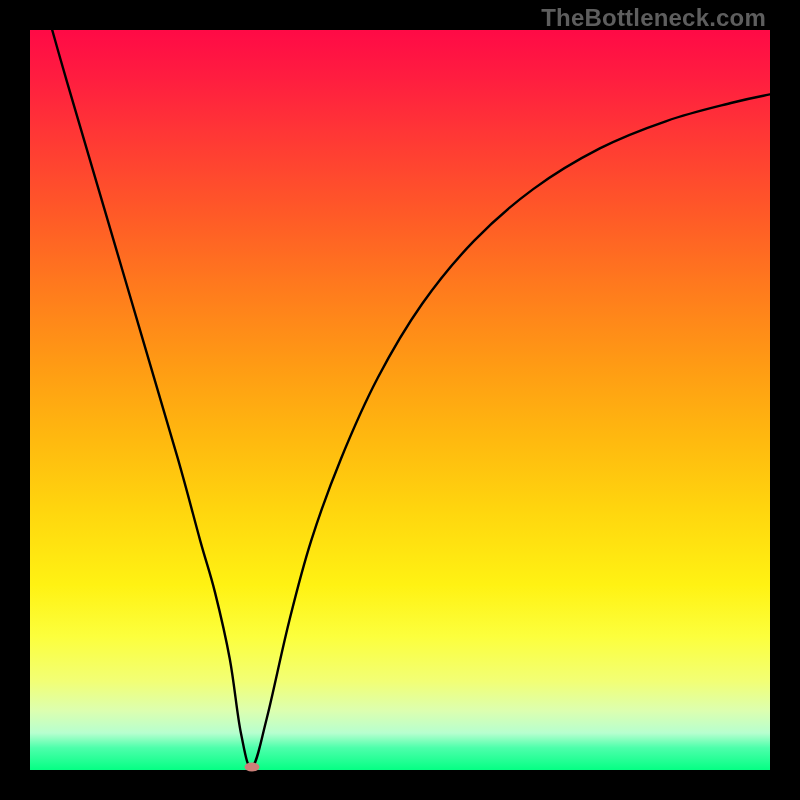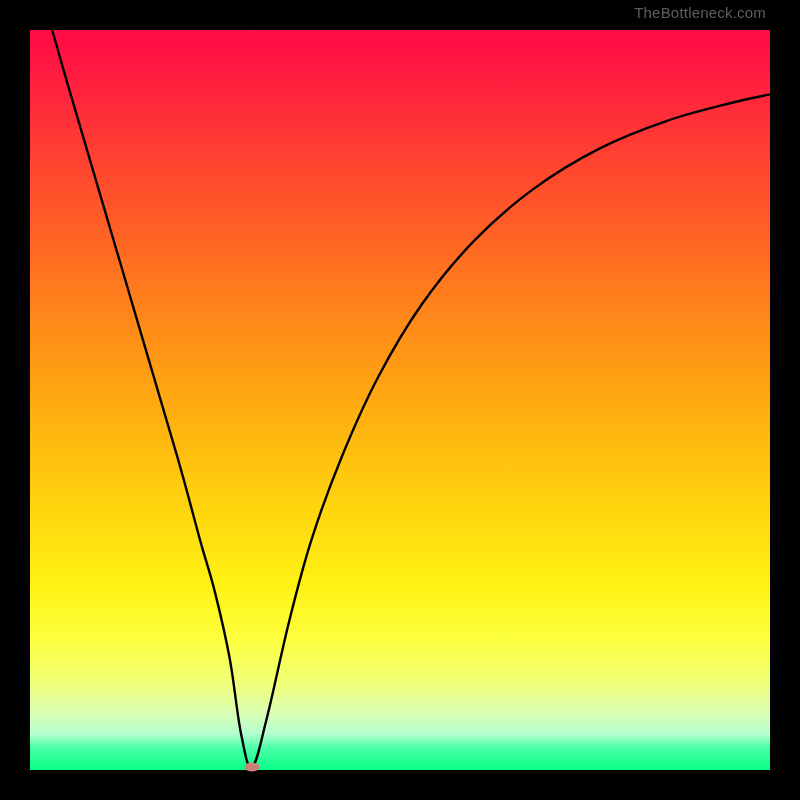--- a/index.html
+++ b/index.html
@@ -40,22 +40,22 @@
       #b7ffcf 95%,
       #4dffab 97%,
       #05ff84 100%
     );
   }
   .watermark {
     position: absolute;
     top: 4px;
     right: 34px;
     color: #5e5e5e;
-    font-size: 15px;
-    font-weight: 400;
+    font-size: 24px;
+    font-weight: 700;
     letter-spacing: 0.2px;
     user-select: none;
   }
   .curve-svg {
     position: absolute;
     left: 0;
     top: 0;
     width: 740px;
     height: 740px;
   }

